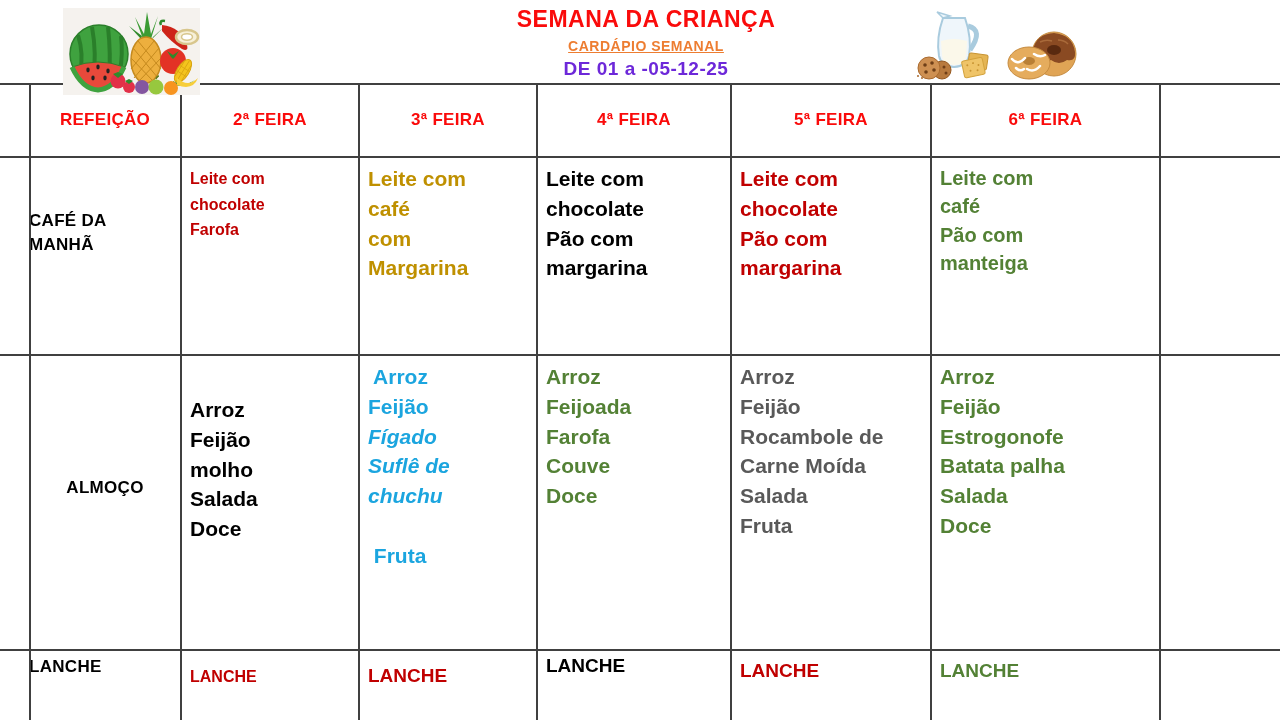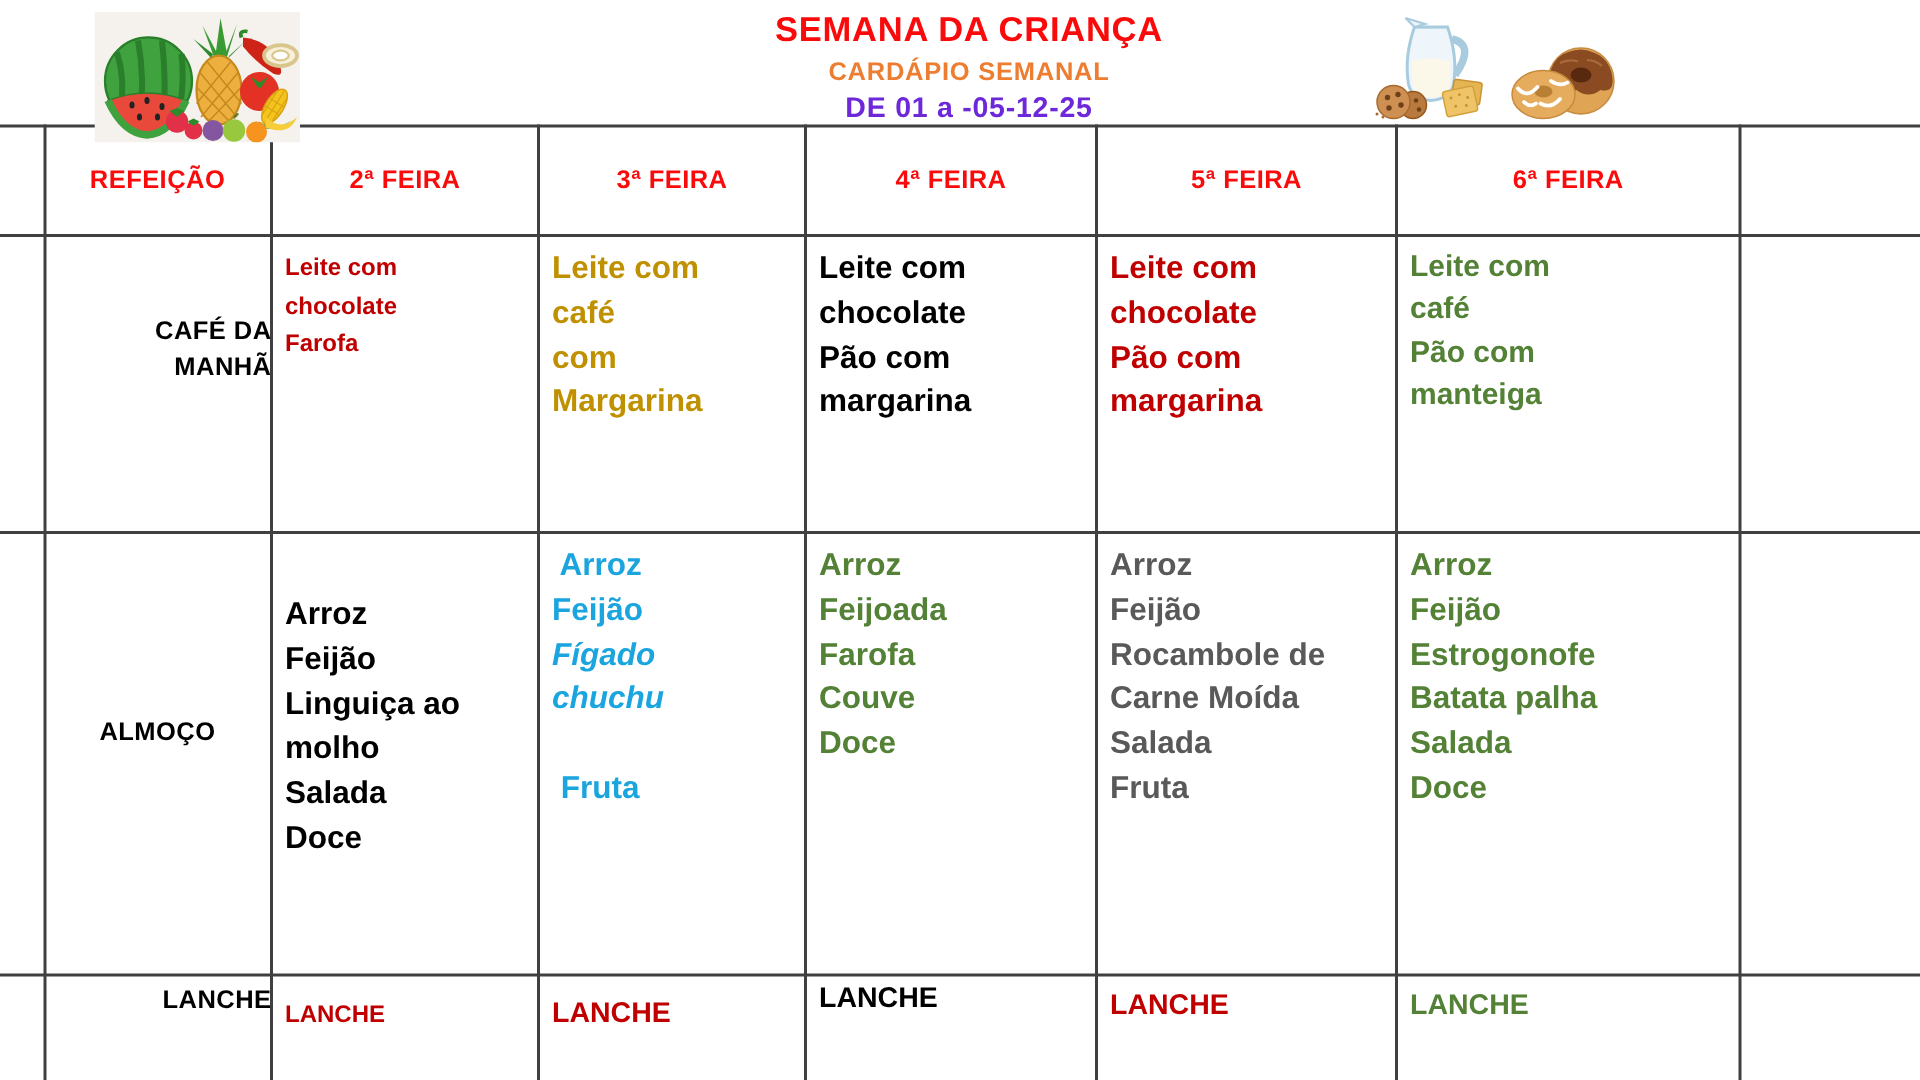--- a/index.html
+++ b/index.html
@@ -1,41 +1,41 @@
 <!DOCTYPE html>
 <html><head>
 <meta charset="utf-8">
 <style>
   html,body{margin:0;padding:0;width:1280px;height:720px;background:#ffffff;overflow:hidden;}
   body{position:relative;font-family:"Liberation Sans",sans-serif;font-weight:bold;}
 
   
   .titles{position:absolute;left:336px;top:6px;width:620px;text-align:center;}
   .title-main{font-size:23px;letter-spacing:.5px;margin-bottom:5px;}
-  .title-sub{font-size:17px;margin-bottom:4px;letter-spacing:.5px;}
+  .title-sub{font-size:14px;margin-bottom:4px;letter-spacing:.5px;text-decoration:underline;}
   .title-date{font-size:19px;letter-spacing:.5px;}
 
   
   .clip{position:absolute;z-index:6;}
   .clip svg{display:block;}
   .clip-fruits{left:63px;top:8px;}
   .clip-milk{left:910px;top:8px;}
   .clip-donuts{left:1006px;top:28px;}
 
   
   .hline{position:absolute;left:0;width:1280px;height:2px;background:#404040;z-index:2;}
   .vline{position:absolute;top:83px;height:637px;width:2px;background:#404040;z-index:2;}
 
   
   #grid{position:absolute;left:29px;top:83px;width:1131px;height:637px;display:grid;
         grid-template-columns:152px 178px 178px 194px 200px 229px;
         grid-template-rows:74px 198px 295px 1fr;z-index:1;}
   .cell{box-sizing:border-box;overflow:hidden;}
   .hcell{display:flex;align-items:center;justify-content:center;font-size:17px;letter-spacing:.3px;}
-  .label{text-align:right;white-space:pre-line;font-size:17px;color:#000;line-height:1.4;letter-spacing:.3px;}
+  .label{text-align:left;white-space:pre-line;font-size:17px;color:#000;line-height:1.4;letter-spacing:.3px;}
   .label.r0{padding-top:52px;}
   .label.r1{display:flex;align-items:center;justify-content:center;padding-bottom:30px;}
   .label.r2{padding-top:5px;}
   .menu{padding:7px 2px 0 9px;line-height:1.42;}
   .menu .line{white-space:pre;}
   .it{font-style:italic;}
   .menu.r0.c1{line-height:1.6;padding-top:9px;}
   .menu.r1.c1{padding-top:40px;}
   .menu.r2.c1{padding-top:16px;}
   .menu.r2.c2{padding-top:13px;}
@@ -206,29 +206,29 @@
     <div class="cell menu r0 c5" style="color: rgb(83, 129, 53); font-size: 20px;">
       <div class="line">Leite com</div>
       <div class="line">café</div>
       <div class="line">Pão com</div>
       <div class="line">manteiga</div>
     </div>
     <div class="cell label r1">ALMOÇO</div>
     <div class="cell menu r1 c1" style="color: rgb(0, 0, 0); font-size: 21px;">
       <div class="line">Arroz</div>
       <div class="line">Feijão</div>
-      <div class="line">Linguiça ao</div>
       <div class="line">molho</div>
       <div class="line">Salada</div>
       <div class="line">Doce</div>
     </div>
     <div class="cell menu r1 c2" style="color: rgb(27, 165, 223); font-size: 21px;">
       <div class="line"> Arroz</div>
       <div class="line">Feijão</div>
       <div class="line it">Fígado</div>
+      <div class="line it">Suflê de</div>
       <div class="line it">chuchu</div>
       <div class="line">&nbsp;</div>
       <div class="line"> Fruta</div>
     </div>
     <div class="cell menu r1 c3" style="color: rgb(83, 129, 53); font-size: 21px;">
       <div class="line">Arroz</div>
       <div class="line">Feijoada</div>
       <div class="line">Farofa</div>
       <div class="line">Couve</div>
       <div class="line">Doce</div>

